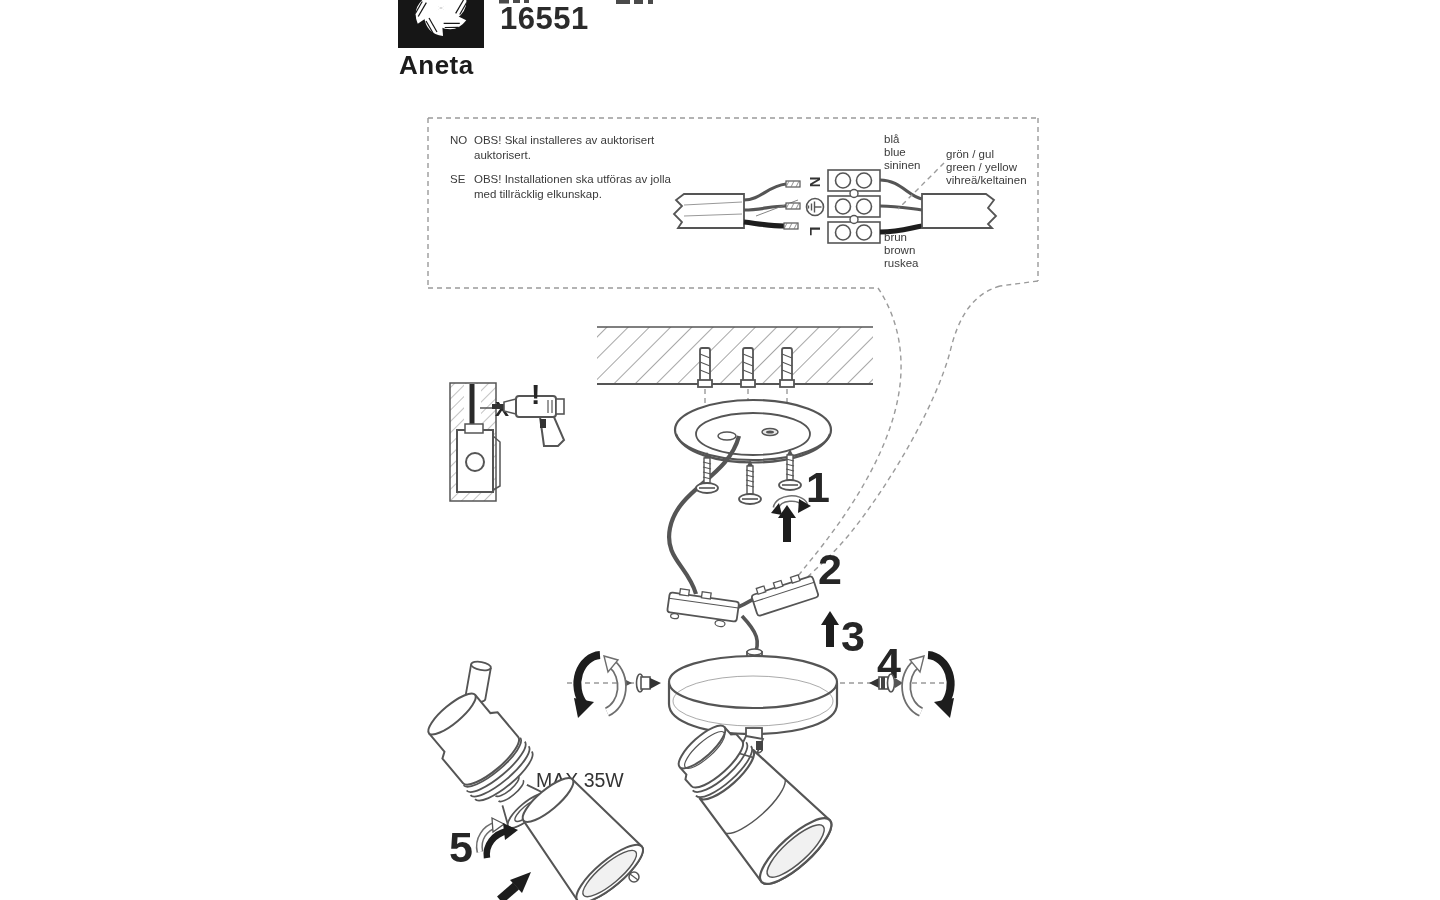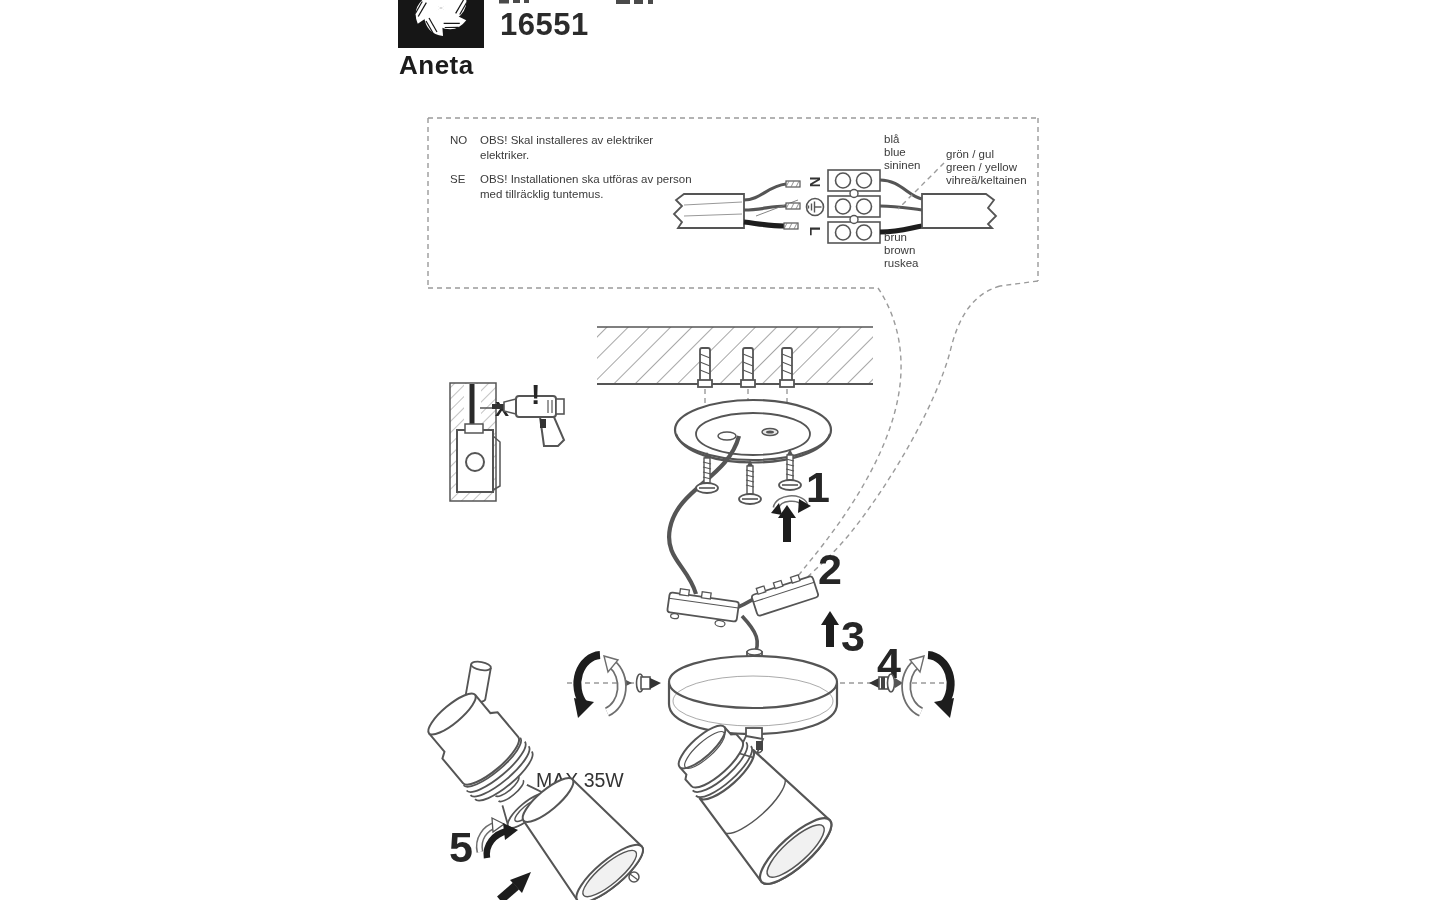--- a/index.html
+++ b/index.html
@@ -3,21 +3,21 @@
 <meta charset="utf-8">
 <style>
   html,body{margin:0;padding:0;background:#fff;}
   .page{position:relative;width:1440px;height:900px;background:#ffffff;overflow:hidden;
         font-family:"Liberation Sans",sans-serif;color:#383838;}
   .abs{position:absolute;}
   svg{display:block;overflow:visible;}
   svg text{font-family:"Liberation Sans",sans-serif;}
   .model{font-size:31px;font-weight:bold;color:#2b2b2b;letter-spacing:.5px;}
   .notices{width:250px;font-size:11.5px;line-height:1.3;color:#3a3a3a;}
-  .nrow{display:flex;gap:10px;margin-bottom:9px;}
+  .nrow{display:flex;gap:4px;margin-bottom:9px;}
   .ncode{width:20px;flex:none;}
   .ntxt{width:215px;}
   .num{font-size:43px;font-weight:bold;fill:#262626;}
   .wl{font-size:11.5px;fill:#3a3a3a;}
   .term{font-size:15px;font-weight:bold;fill:#333;}
   .ink{stroke:#555;fill:none;}
   .white{fill:#fff;stroke:#555;}
   .dash{stroke:#9b9b9b;stroke-dasharray:5 4;fill:none;stroke-width:1.4;}
 </style>
 </head>
@@ -68,21 +68,21 @@
         <g transform="rotate(300 43 38)">
             <path d="M43,38 L41,10 Q58,12 60,30 Z" fill="#fff"></path>
             <line x1="47" y1="14" x2="55" y2="28" stroke="#161616" stroke-width="1.2"></line>
             <line x1="51" y1="13" x2="58" y2="25" stroke="#161616" stroke-width="1.2"></line>
           </g>
       </g>
     </g>
     <text x="1" y="104" font-size="26" font-weight="bold" fill="#1c1c1c" letter-spacing="0.5">Aneta</text>
   </svg>
 
-  <div class="abs model" style="left:500px;top:7px;">16551</div>
+  <div class="abs model" style="left:500px;top:1px;">16551</div>
 
   <svg class="abs" style="left:420px;top:110px;" width="630" height="190" viewBox="420 110 630 190">
 
     <g class="dash">
       <path d="M428,118 H1038"></path>
       <path d="M428,118 V288"></path>
       <path d="M428,288 H878"></path>
       <path d="M1038,118 V281"></path>
       <path d="M1038,281 L1000,286"></path>
     </g>
@@ -162,25 +162,25 @@
     <g>
       <text class="wl" x="884" y="241">brun</text>
       <text class="wl" x="884" y="254">brown</text>
       <text class="wl" x="884" y="267">ruskea</text>
     </g>
   </svg>
 
   <div class="abs notices" style="left:450px;top:133px;">
     <div class="nrow">
       <div class="ncode">NO</div>
-      <div class="ntxt">OBS! Skal installeres av elektriker elektriker.</div>
+      <div class="ntxt">OBS! Skal installeres av auktorisert auktorisert.</div>
     </div>
     <div class="nrow">
       <div class="ncode">SE</div>
-      <div class="ntxt">OBS! Installationen ska utföras av person med tillräcklig tuntemus.</div>
+      <div class="ntxt">OBS! Installationen ska utföras av jolla med tillräcklig elkunskap.</div>
     </div>
   </div>
 
   <svg class="abs" style="left:390px;top:270px;" width="670" height="630" viewBox="390 270 670 630">
     <defs>
       <pattern id="hatch" width="15" height="15" patternUnits="userSpaceOnUse" patternTransform="rotate(45)">
         <line x1="0" y1="0" x2="0" y2="15" stroke="#6b6b6b" stroke-width="1.2"></line>
       </pattern>
       <pattern id="hatchFine" width="8" height="8" patternUnits="userSpaceOnUse" patternTransform="rotate(45)">
         <line x1="0" y1="0" x2="0" y2="8" stroke="#7a7a7a" stroke-width="0.9"></line>

